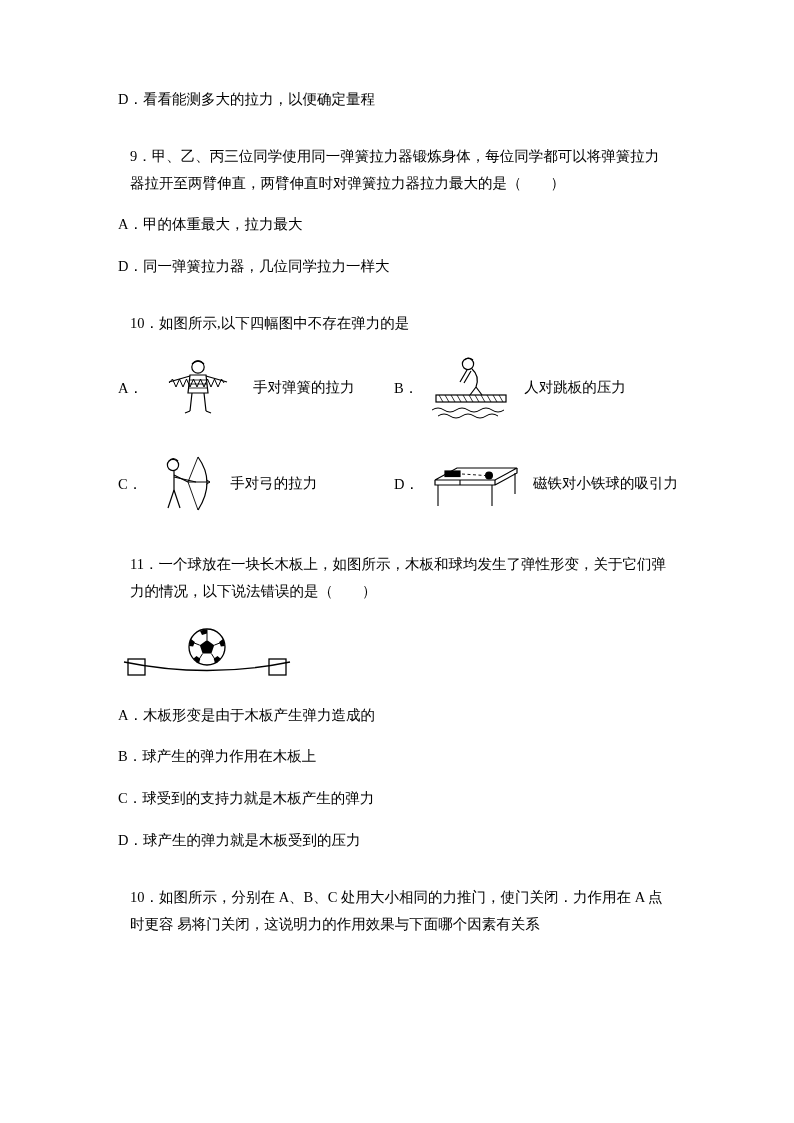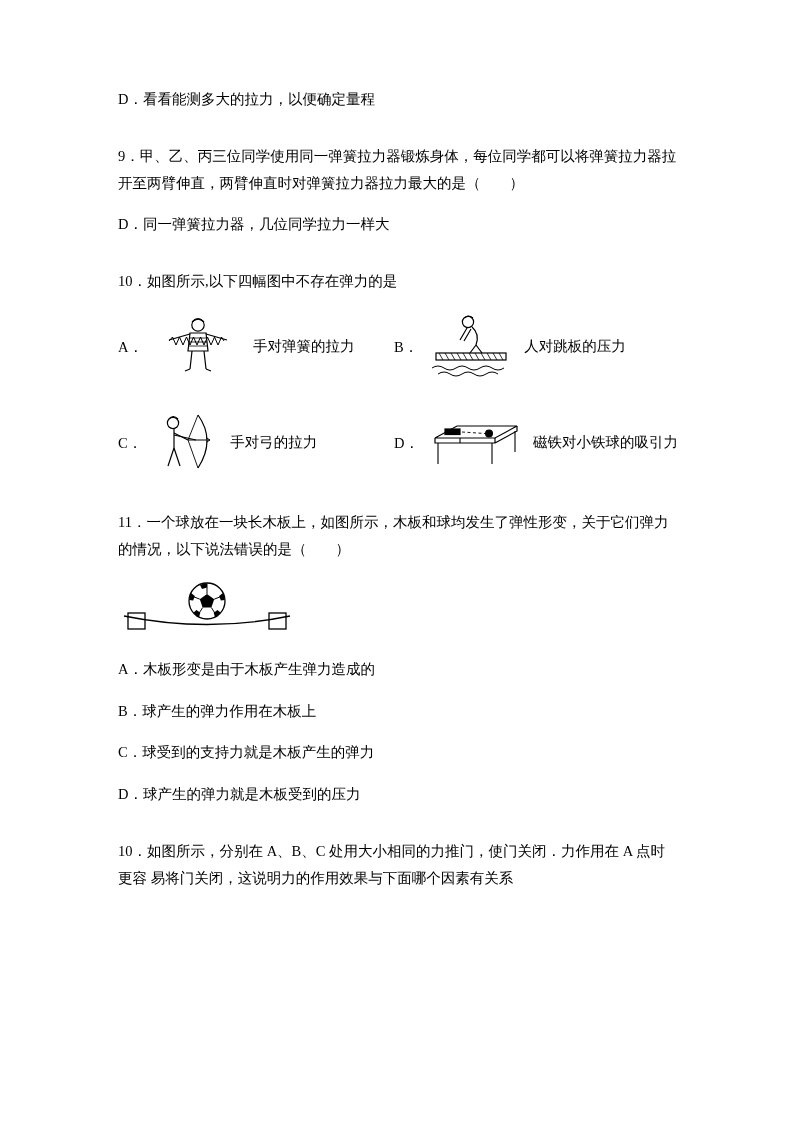--- a/index.html
+++ b/index.html
@@ -9,21 +9,21 @@
     height: 1123px;
     box-sizing: border-box;
     background: #ffffff;
     color: #000000;
     font-family: "Liberation Serif", "DejaVu Serif", serif;
     font-size: 14.5px;
     line-height: 1.85;
     padding: 86px 116px 0 118px;
     overflow: hidden;
   }
-  p { margin: 0; }
+  p { margin: 12px; }
   .stem { margin-top: 30px; }
   .option { margin: 15px 0; }
   .first-block { margin-top: 0; }
   .fig-grid {
     display: grid;
     grid-template-columns: 276px 1fr;
     row-gap: 24px;
     margin-top: 16px;
     margin-bottom: 6px;
   }
@@ -40,20 +40,21 @@
 </style>
 </head>
 <body>
 
 <div class="page">
 
   <p class="option first-block">D．看看能测多大的拉力，以便确定量程</p>
 
   <div>
     <p class="stem">9．甲、乙、丙三位同学使用同一弹簧拉力器锻炼身体，每位同学都可以将弹簧拉力器拉开至两臂伸直，两臂伸直时对弹簧拉力器拉力最大的是（　　）</p>
+    <p class="option">A．甲的体重最大，拉力最大</p>
     <p class="option">D．同一弹簧拉力器，几位同学拉力一样大</p>
   </div>
 
   <div>
     <p class="stem">10．如图所示,以下四幅图中不存在弹力的是</p>
 
     <div class="fig-grid">
 
       <div class="fig-cell">
         <span class="fig-label">A．</span>

